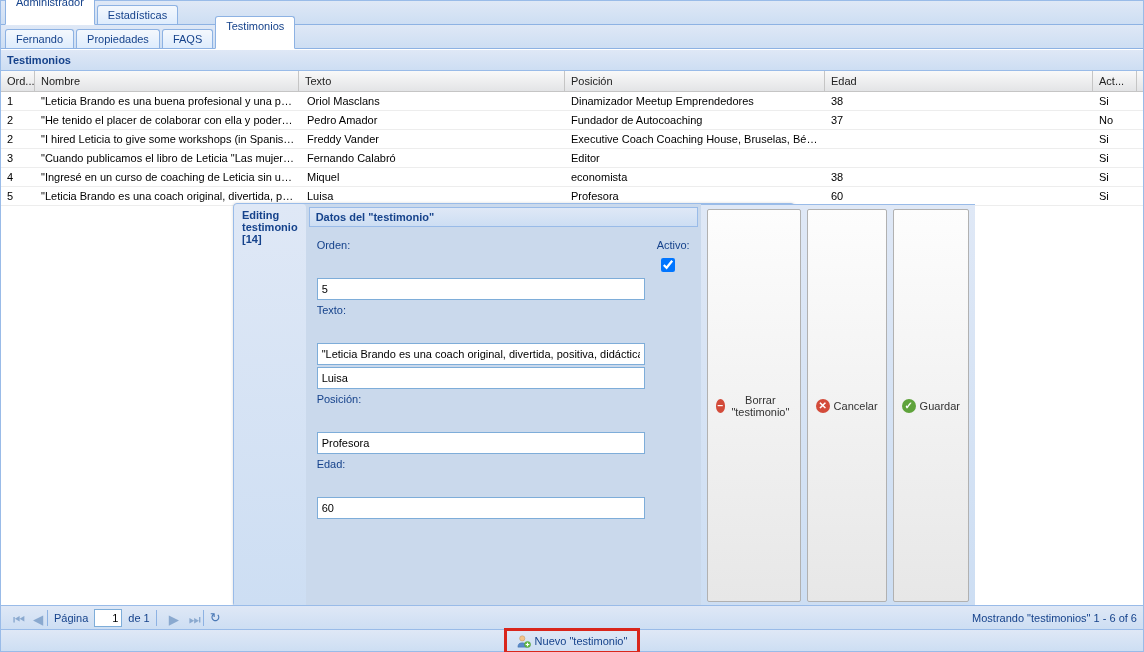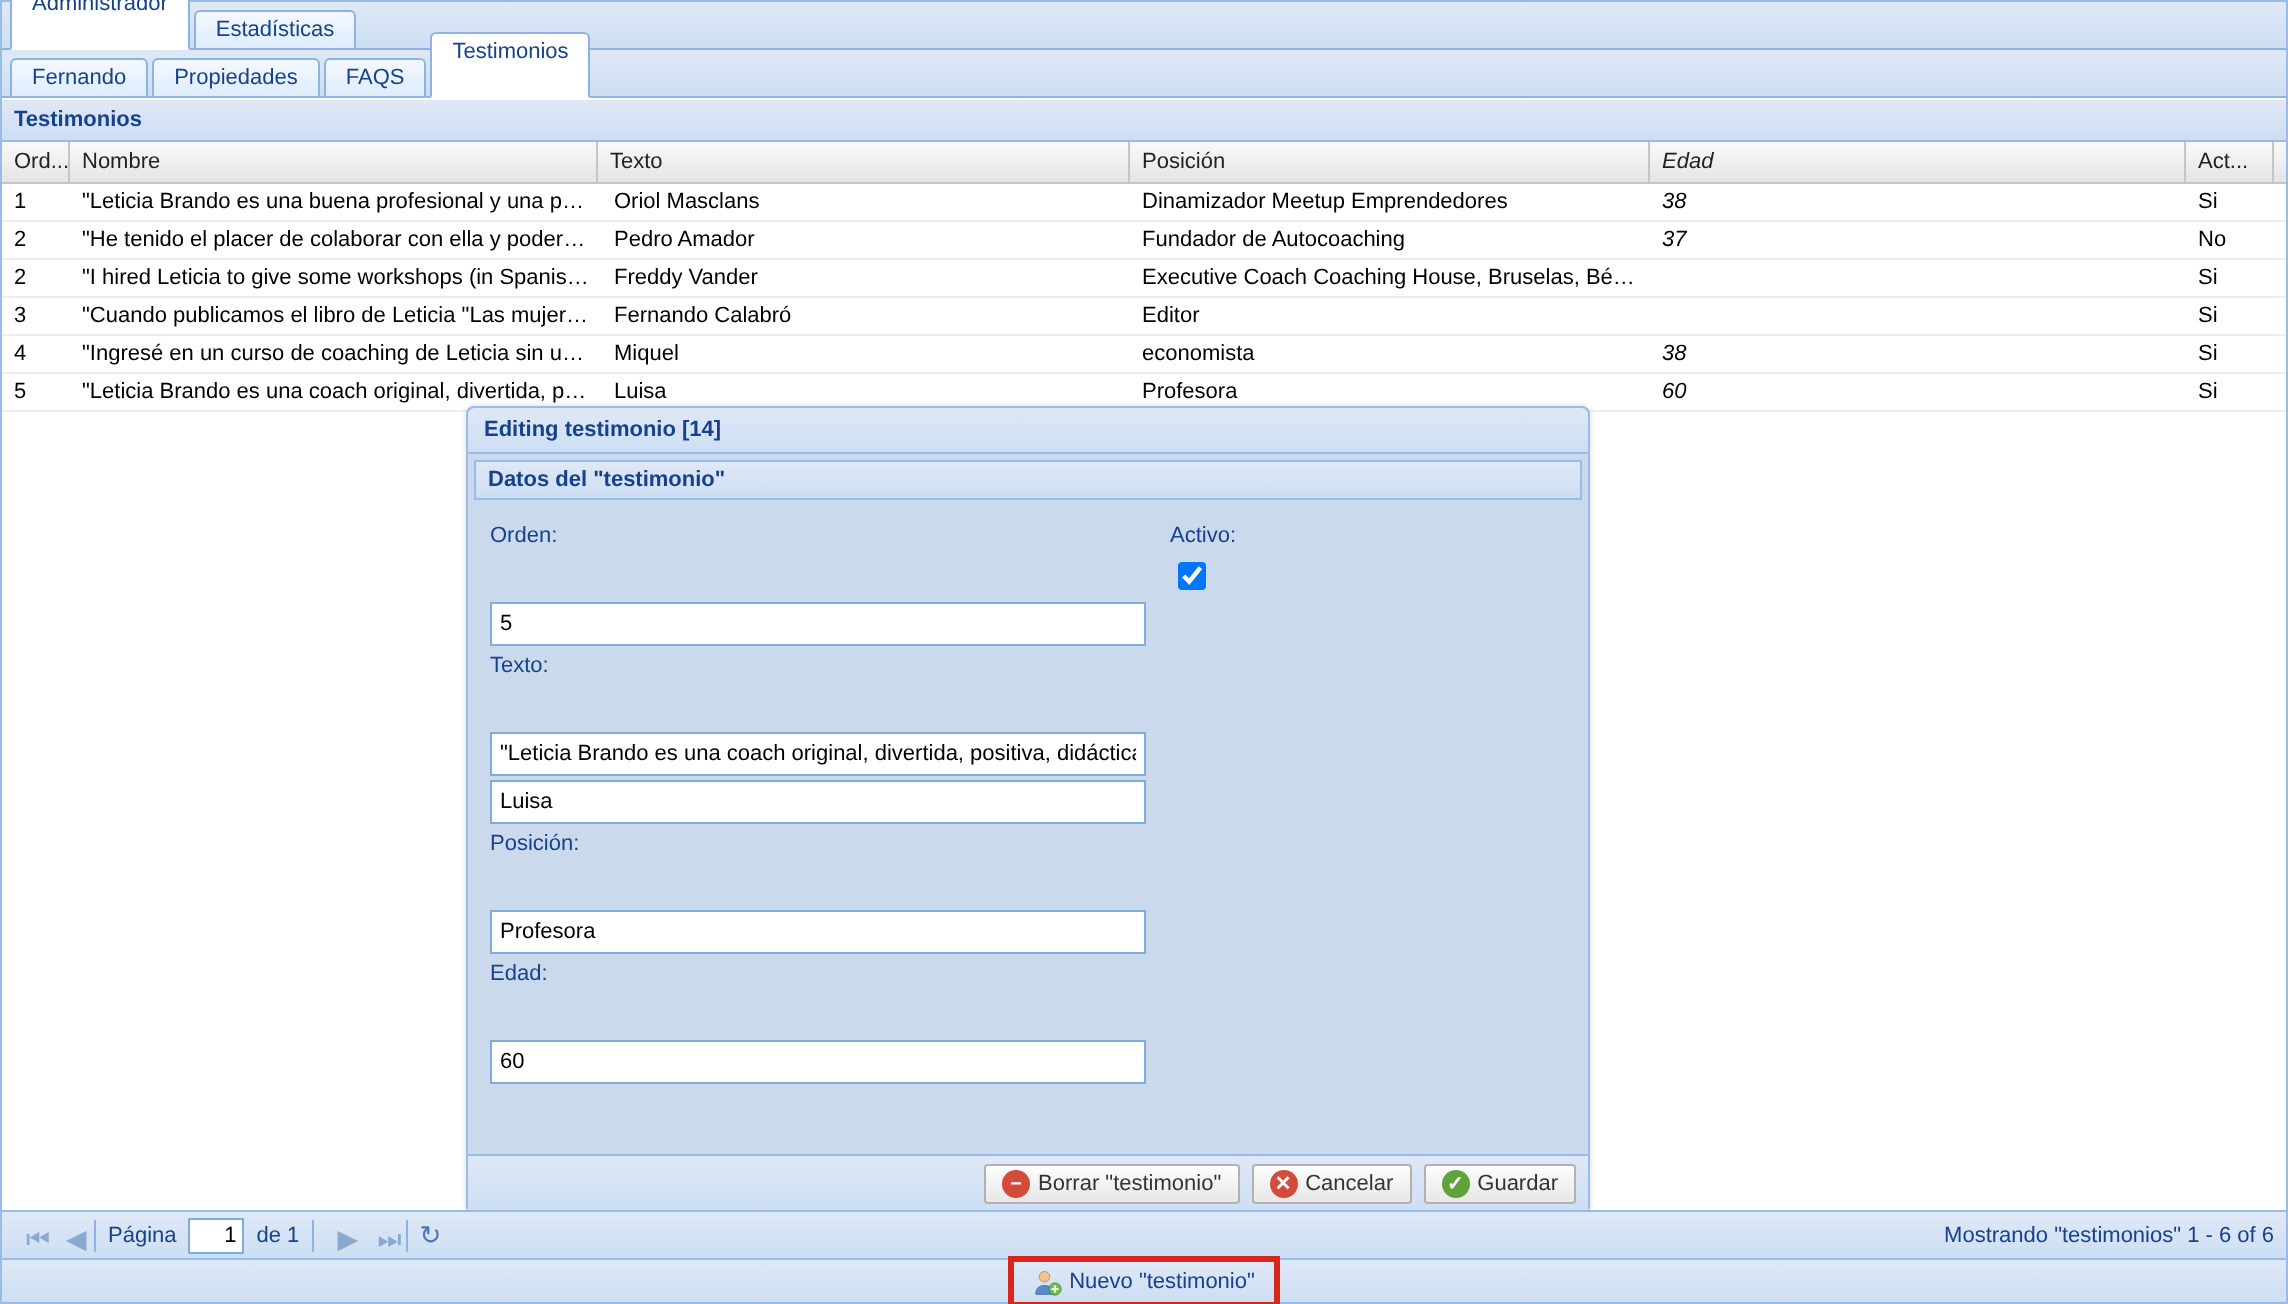--- a/index.html
+++ b/index.html
@@ -16,25 +16,25 @@
   
   .grid-head { display: flex; background: linear-gradient(#f9f9f9, #e3e4e6); border-bottom: 1px solid #c5c5c5; }
   .grid-head .col { padding: 4px 6px; border-right: 1px solid #c5c5c5; font-weight: normal; color: #222; }
   .grid-body { background: #fff; }
   .grid-row { display: flex; border-bottom: 1px solid #ededed; }
   .grid-row .col { padding: 3px 6px; overflow: hidden; white-space: nowrap; text-overflow: ellipsis; color: #000; }
   .col-ord { width: 34px; }
   .col-texto { width: 266px; }
   .col-nombre { width: 264px; }
   .col-pos { width: 260px; }
-  .col-edad { width: 268px; font-style: italic; }
+  .col-edad { width: 268px; }
   .col-act { width: 44px; }
 
   
-  .edit-window { position: absolute; left: 232px; top: 202px; width: 562px; height: 404px; border: 1px solid #99bbe8; border-radius: 4px; background: #cad9ec; box-shadow: 0 0 3px rgba(0,0,0,0.15); display: flex; flex-direction: column; }
+  .edit-window { position: absolute; left: 232px; top: 202px; width: 562px; height: 404px; border: 1px solid #99bbe8; border-radius: 4px; background: #cad9ec; box-shadow: 0 0 3px rgba(0,0,0,0.15); display: flex; flex-direction: row; }
   .edit-titlebar { background: linear-gradient(#dfe8f6, #cddef3); color: #15428b; font-weight: bold; padding: 5px 8px; border-bottom: 1px solid #99bbe8; border-radius: 4px 4px 0 0; }
   .edit-body { flex: 1; padding: 3px; display: flex; flex-direction: column; }
   .fieldset-title { background: linear-gradient(#dfe8f6, #cddef3); border: 1px solid #99bbe8; color: #15428b; font-weight: bold; padding: 3px 6px; margin-bottom: 6px; }
   .form-area { padding: 4px 8px; }
   .form-row { display: flex; gap: 12px; margin-bottom: 2px; }
   .form-col { display: flex; flex-direction: column; }
   .form-col.wide { flex: 0 0 328px; gap: 23px; }
   .form-col label { color: #15428b; margin-bottom: 2px; padding: 2px 0; }
   .form-col input[type="text"] { border: 1px solid #7eadd9; background: #fff; padding: 3px 4px; font: inherit; color: #000; height: 22px; }
   .checkbox { width: 14px; height: 14px; margin-top: 3px; }

